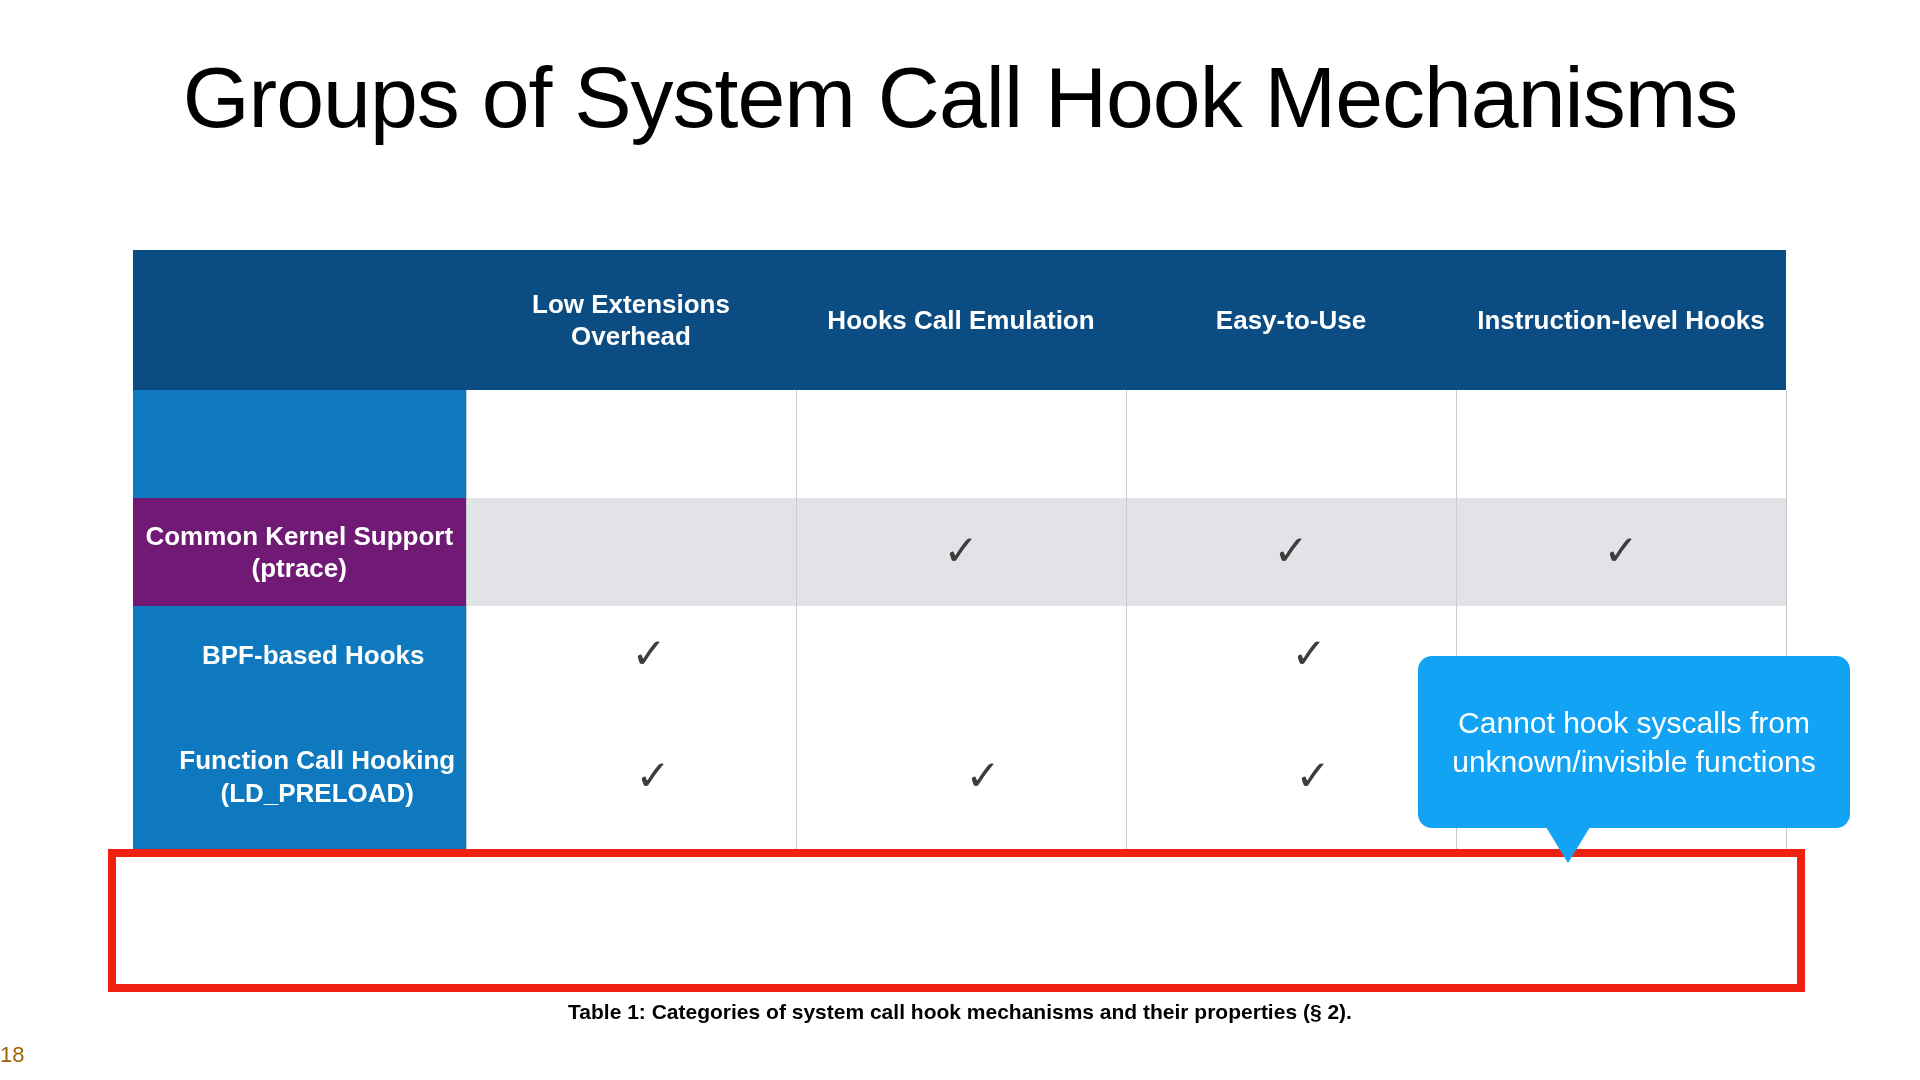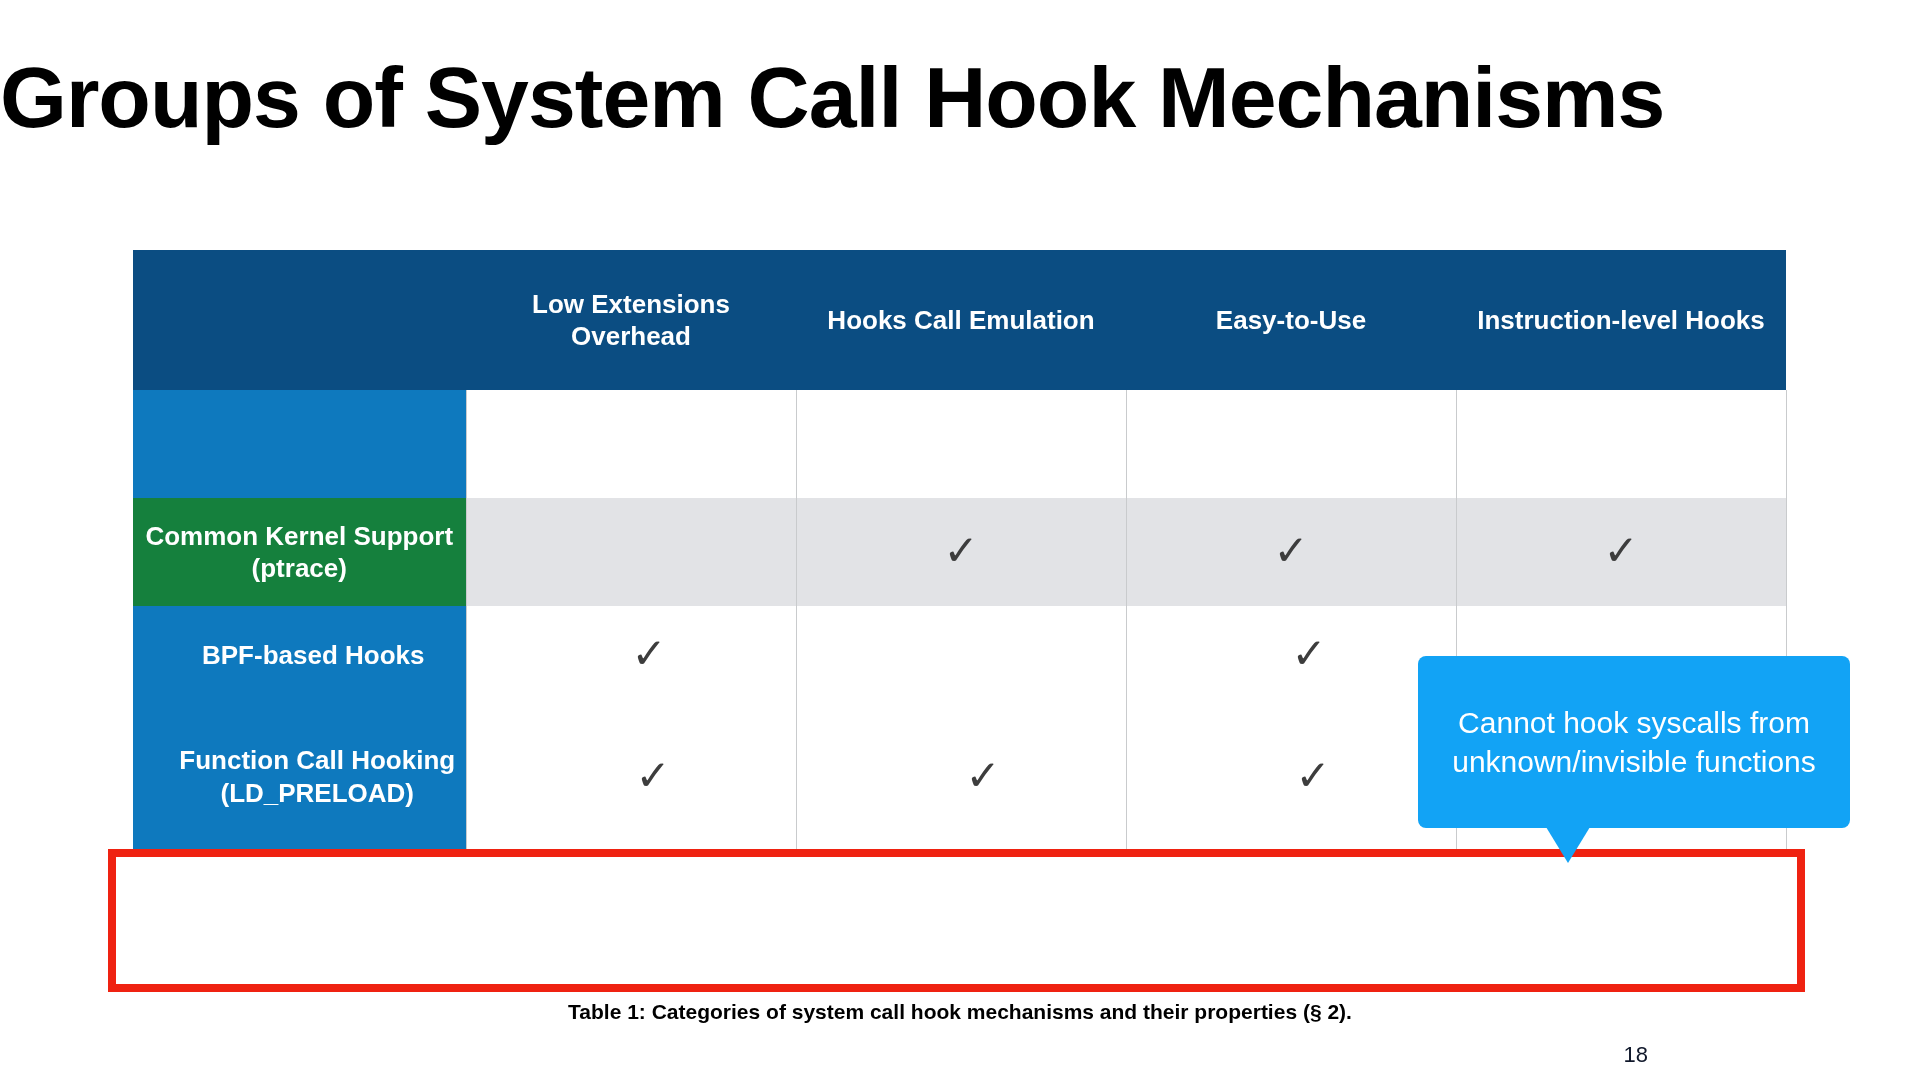--- a/index.html
+++ b/index.html
@@ -15,23 +15,23 @@
     font-family: "Liberation Sans", sans-serif;
     color: #000000;
   }
 
   
   .slide-title {
     position: absolute;
     left: 0;
     top: 52px;
     width: 1920px;
-    text-align: left;
+    text-align: center;
     font-size: 86px;
-    font-weight: 700;
+    font-weight: 400;
     letter-spacing: -1px;
     line-height: 1.05;
     color: #000000;
     white-space: nowrap;
   }
 
   
   .table-wrap {
     position: absolute;
     left: 133px;
@@ -76,21 +76,21 @@
     background: #0e79be;
     color: #ffffff;
     font-size: 26px;
     font-weight: bold;
     line-height: 1.25;
     border-left: none;
     border-right: none;
     padding: 4px 8px;
   }
   tbody tr.shade td { background: #e2e3e6; }
-  tbody tr.shade td.rowlabel { background: #15803d; }
+  tbody tr.shade td.rowlabel { background: #701a75; }
   tbody tr.plain td { background: #ffffff; }
   tbody tr.plain td.rowlabel { background: #0e79be; }
 
   tr.r-blank td { height: 100px; }
   tr.r-ptrace td { height: 100px; }
   tr.r-bpf td { height: 90px; padding-left: 36px; }
   tr.r-nonups td { height: 97px; }
   tr.r-fch td { height: 137px; padding-left: 44px; }
 
   .check {
@@ -113,21 +113,21 @@
   }
 
   
   .callout {
     position: absolute;
     left: 1418px;
     top: 656px;
     width: 432px;
     height: 172px;
     background: #12a3f5;
-    border-radius: 8px;
+    border-radius: 14px;
     box-sizing: border-box;
     display: flex;
     align-items: center;
     justify-content: flex-start;
     padding: 8px 16px;
   }
   .callout-text {
     color: #ffffff;
     font-size: 30px;
     line-height: 1.3;
@@ -153,24 +153,24 @@
     text-align: center;
     font-size: 21px;
     font-weight: bold;
     color: #000000;
   }
   .page-number {
     position: absolute;
     left: 0;
     top: 1042px;
     width: 1648px;
-    text-align: right;
+    text-align: left;
     font-size: 22px;
     font-weight: normal;
-    color: #0f172a;
+    color: #a16207;
   }
 </style>
 </head>
 <body>
 
 <div class="slide-title">Groups of System Call Hook Mechanisms</div>
 
 <div class="table-wrap">
   <table class="hook-table">
     <colgroup>

